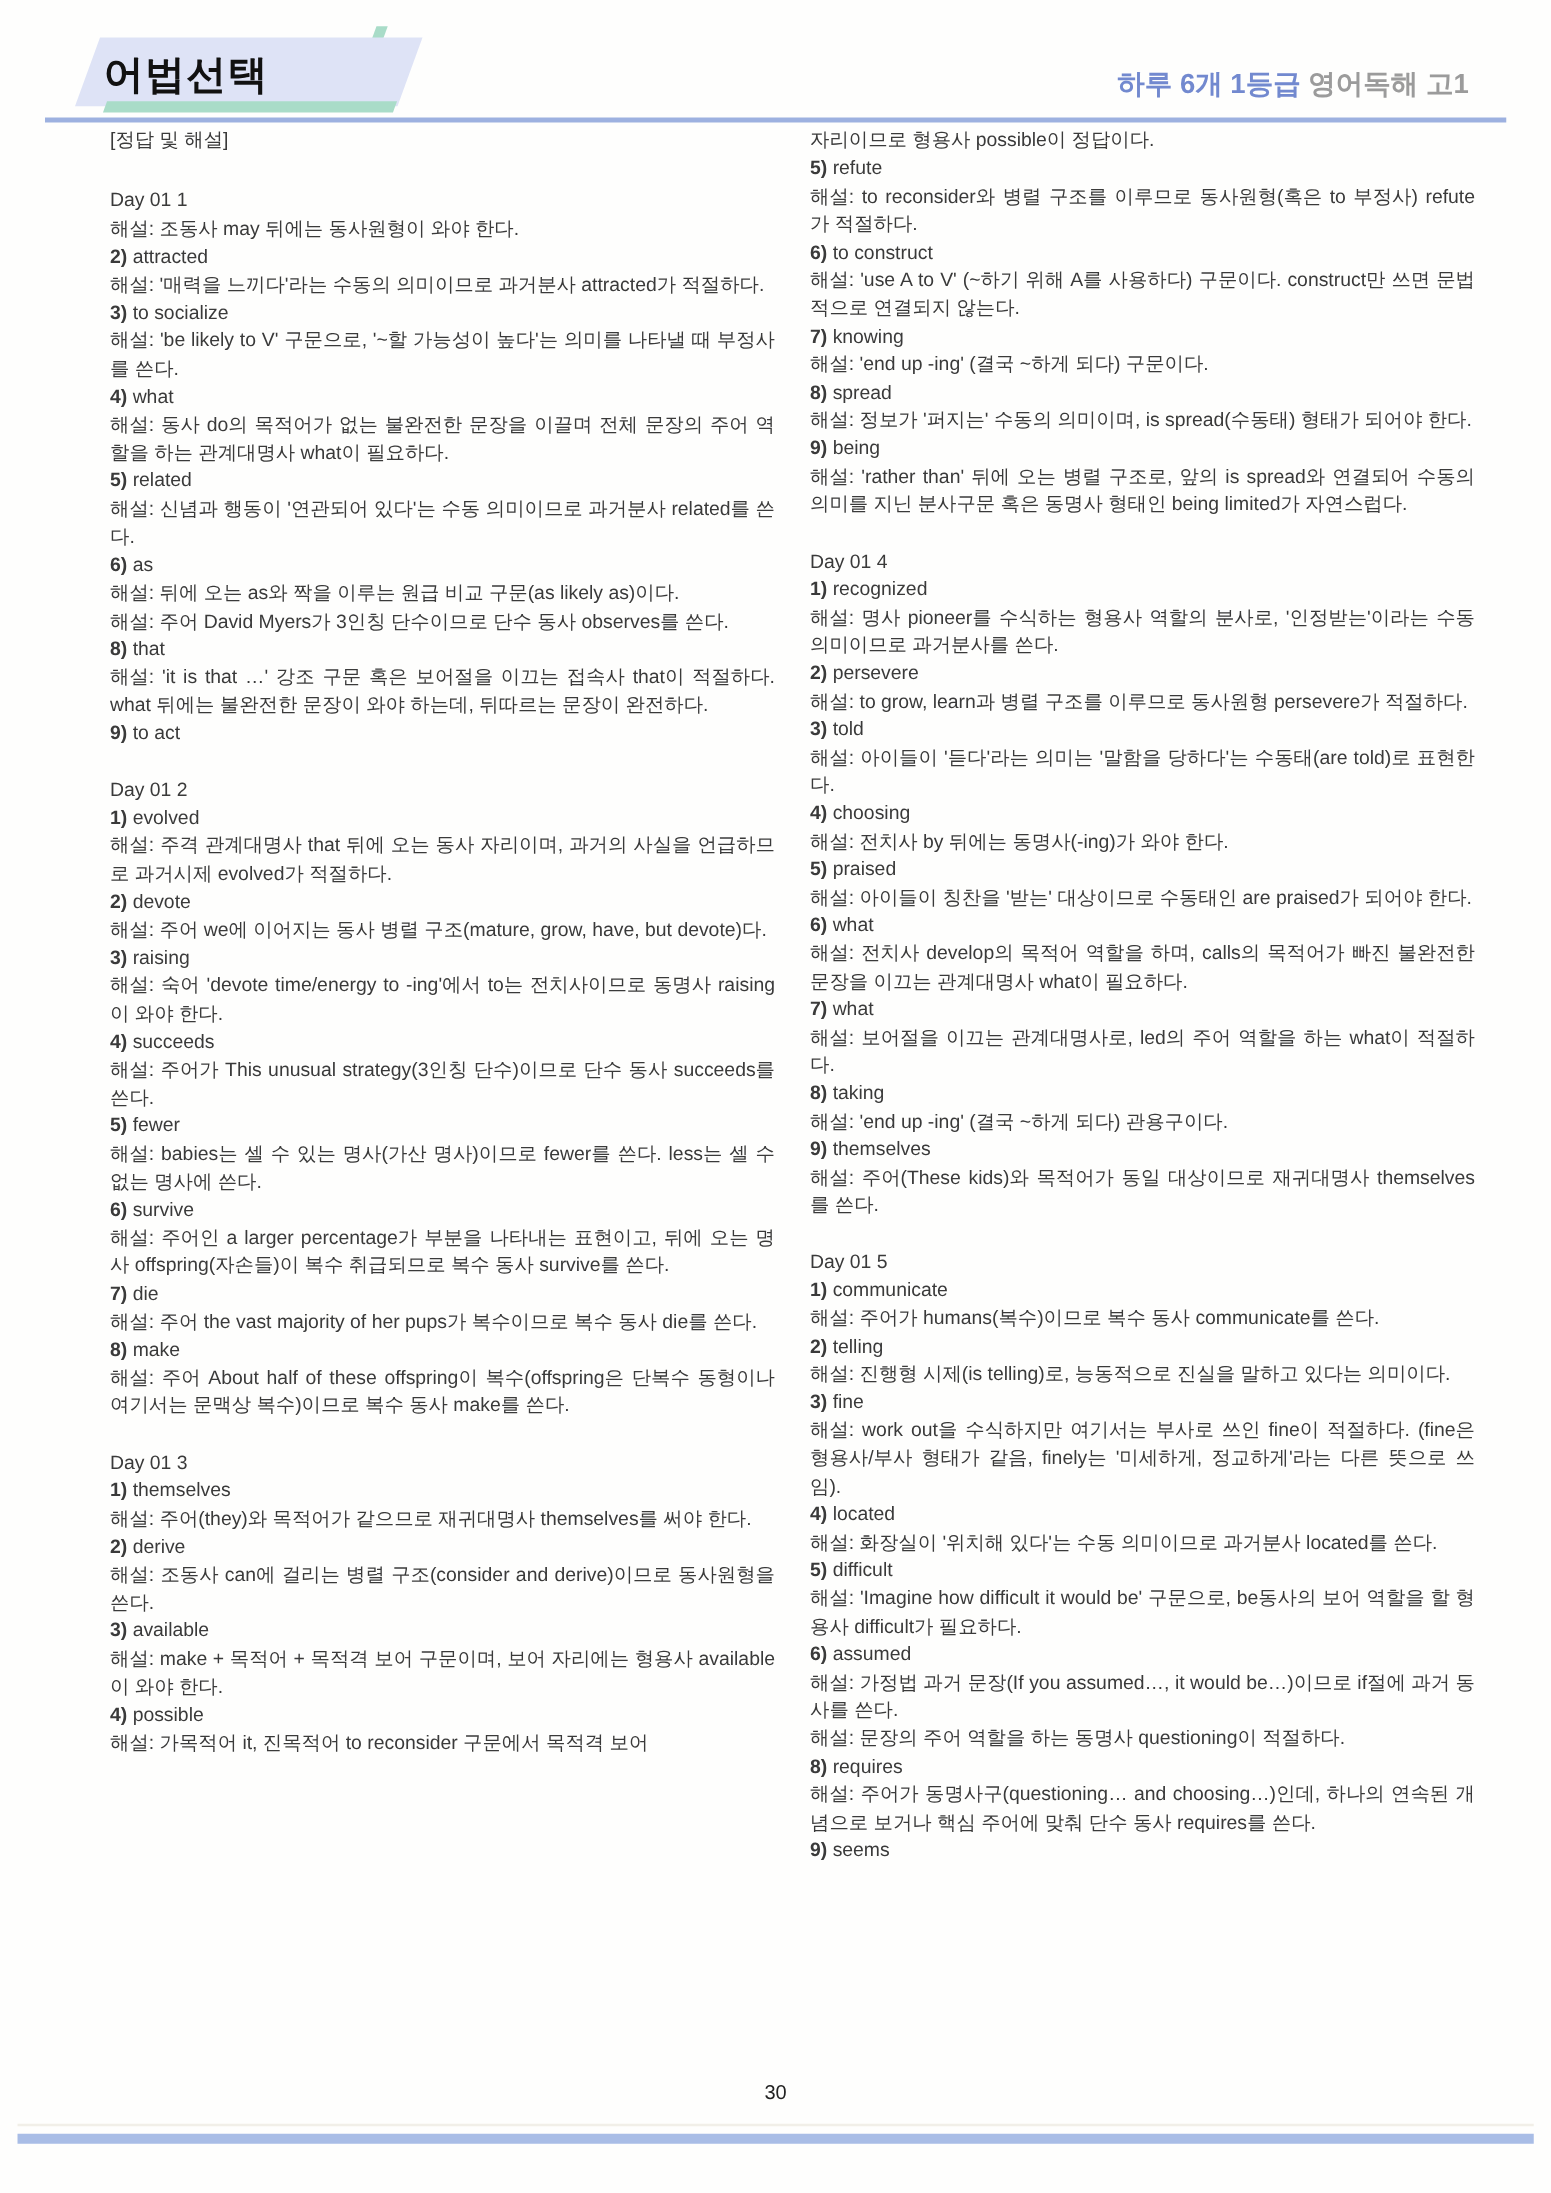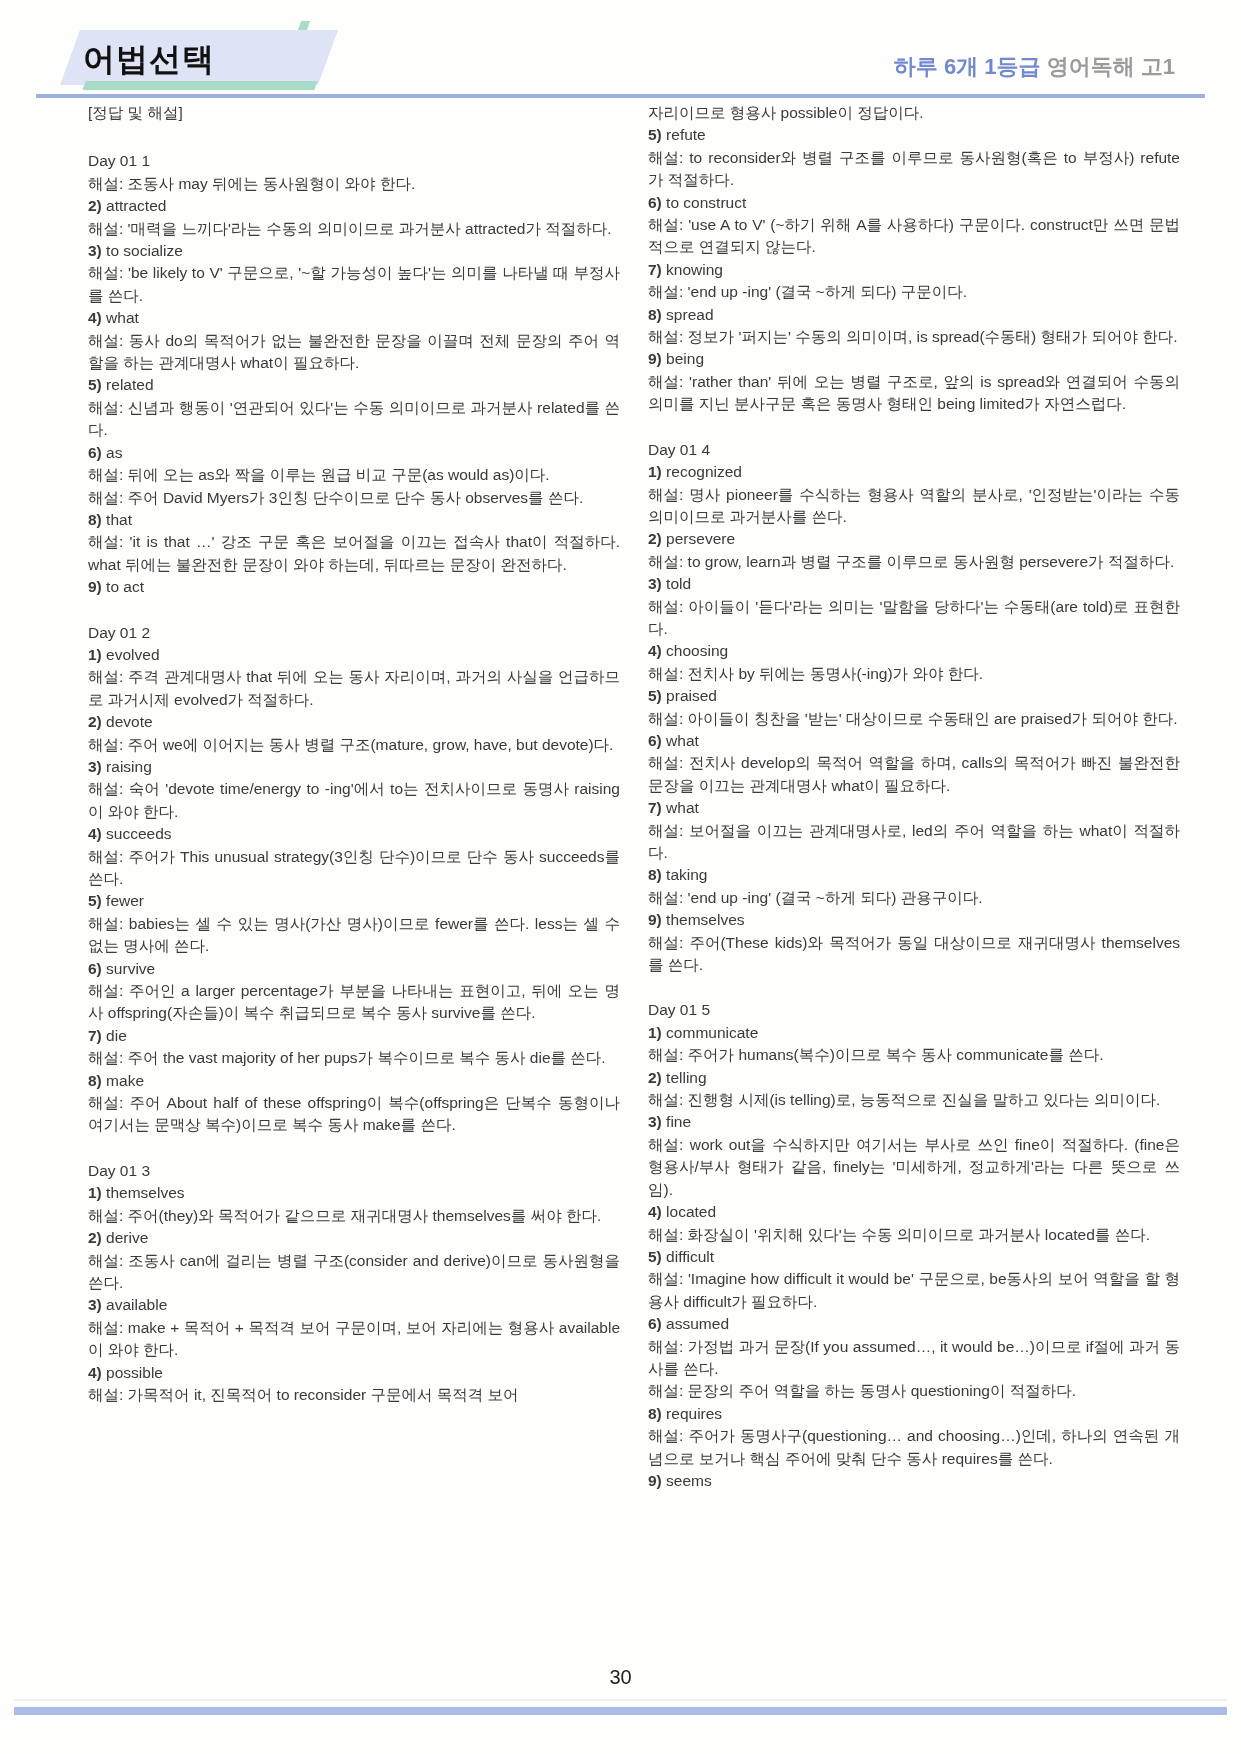--- a/index.html
+++ b/index.html
@@ -41,21 +41,21 @@
   }
   .col{width:532px;font-size:15.5px;line-height:22.4px;}
   .col p{margin:0;}
   .intro{margin-bottom:26px !important;}
   .day-title{margin-top:23px !important;}
   .head .num{font-weight:bold;}
   .exp{text-align:justify;}
   
   .page-number{
     position:absolute;top:1666px;left:0;width:100%;text-align:center;
-    font-size:20px;color:#222;
+    font-size:16px;color:#222;
   }
   .footer-faint{
     position:absolute;top:1699px;left:14px;width:1213px;height:2px;background:#f1efe8;
   }
   .footer-bar{
     position:absolute;top:1707px;left:14px;width:1213px;height:8px;background:#a9bde6;
   }
 </style>
 </head>
 <body>
@@ -76,21 +76,21 @@
       <p class="exp">해설: 조동사 may 뒤에는 동사원형이 와야 한다.</p>
       <p class="head"><b class="num">2)</b> attracted</p>
       <p class="exp">해설: '매력을 느끼다'라는 수동의 의미이므로 과거분사 attracted가 적절하다.</p>
       <p class="head"><b class="num">3)</b> to socialize</p>
       <p class="exp">해설: 'be likely to V' 구문으로, '~할 가능성이 높다'는 의미를 나타낼 때 부정사를 쓴다.</p>
       <p class="head"><b class="num">4)</b> what</p>
       <p class="exp">해설: 동사 do의 목적어가 없는 불완전한 문장을 이끌며 전체 문장의 주어 역할을 하는 관계대명사 what이 필요하다.</p>
       <p class="head"><b class="num">5)</b> related</p>
       <p class="exp">해설: 신념과 행동이 '연관되어 있다'는 수동 의미이므로 과거분사 related를 쓴다.</p>
       <p class="head"><b class="num">6)</b> as</p>
-      <p class="exp">해설: 뒤에 오는 as와 짝을 이루는 원급 비교 구문(as would as)이다.</p>
+      <p class="exp">해설: 뒤에 오는 as와 짝을 이루는 원급 비교 구문(as likely as)이다.</p>
       <p class="exp">해설: 주어 David Myers가 3인칭 단수이므로 단수 동사 observes를 쓴다.</p>
       <p class="head"><b class="num">8)</b> that</p>
       <p class="exp">해설: 'it is that …' 강조 구문 혹은 보어절을 이끄는 접속사 that이 적절하다. what 뒤에는 불완전한 문장이 와야 하는데, 뒤따르는 문장이 완전하다.</p>
       <p class="head"><b class="num">9)</b> to act</p>
       <p class="day-title">Day 01 2</p>
       <p class="head"><b class="num">1)</b> evolved</p>
       <p class="exp">해설: 주격 관계대명사 that 뒤에 오는 동사 자리이며, 과거의 사실을 언급하므로 과거시제 evolved가 적절하다.</p>
       <p class="head"><b class="num">2)</b> devote</p>
       <p class="exp">해설: 주어 we에 이어지는 동사 병렬 구조(mature, grow, have, but devote)다.</p>
       <p class="head"><b class="num">3)</b> raising</p>

